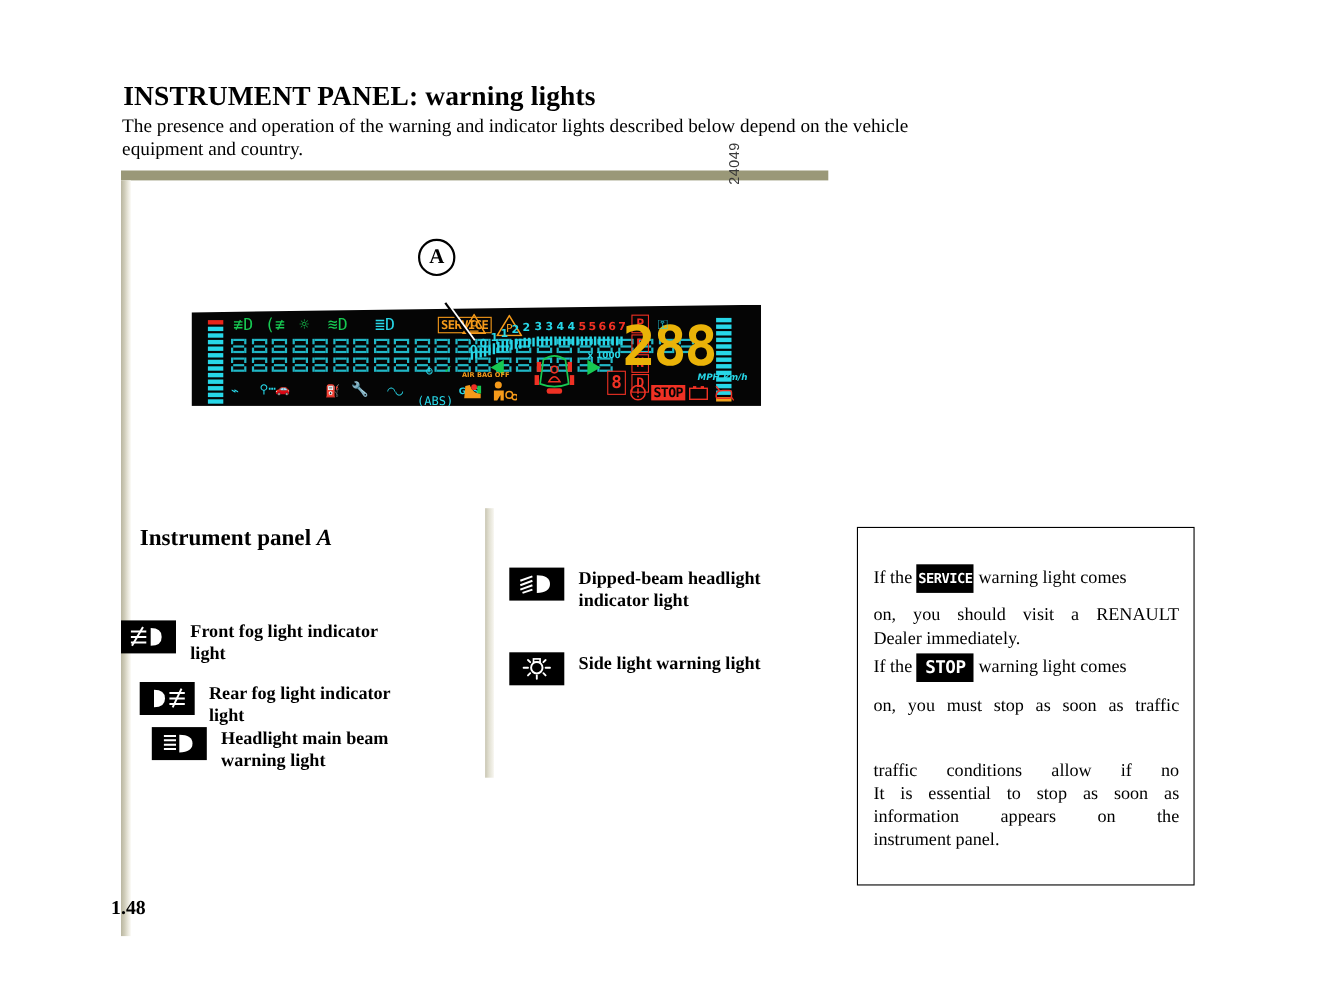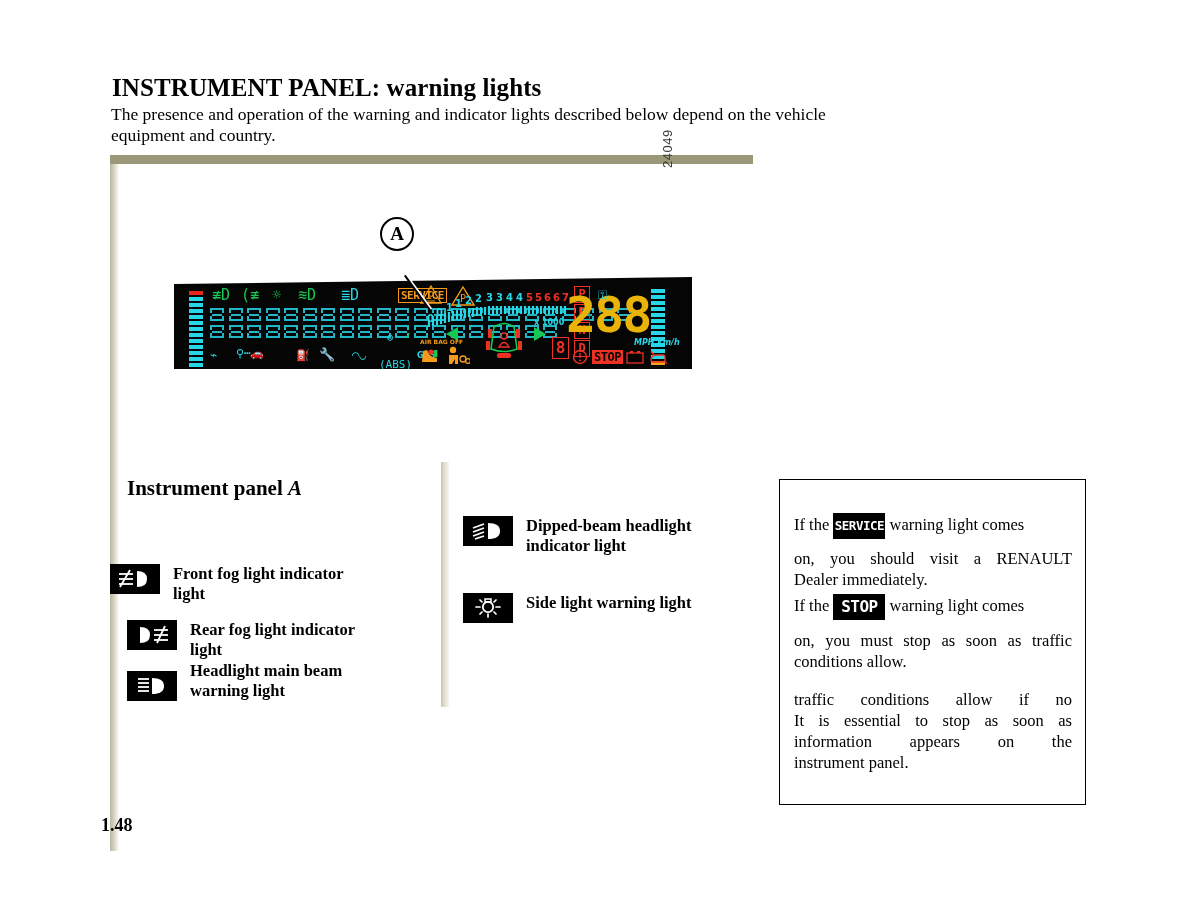--- a/index.html
+++ b/index.html
@@ -470,21 +470,21 @@
           <line x1="33" y1="2" x2="25" y2="19"></line>
         </g>
       </svg>
     </span>
     <span class="li-text">
       <span class="just">Rear  fog  light  indicator</span>
       <span>light</span>
     </span>
   </div>
 
-  <div class="legend-item" style="left:127px;top:661px;width:300px;align-items:flex-end;">
+  <div class="legend-item" style="left:138px;top:661px;width:300px;">
     <span class="li-icon">
       <svg width="40" height="22" viewBox="0 0 40 22">
         <path d="M20 3 q12 0 12 8 q0 8 -12 8 L20 3 Z" fill="#fff"></path>
         <g stroke="#fff" stroke-width="1.8">
           <line x1="6" y1="4" x2="17" y2="4"></line>
           <line x1="6" y1="8" x2="17" y2="8"></line>
           <line x1="6" y1="12" x2="17" y2="12"></line>
           <line x1="6" y1="16" x2="17" y2="16"></line>
         </g>
       </svg>
@@ -541,21 +541,20 @@
     <div class="ib-p" style="left:14px;top:68px;width:278px;">
       <span style="display:block;text-align:justify;text-align-last:justify;">on, you should visit a RENAULT</span>
       <span style="display:block;">Dealer immediately.</span>
     </div>
 
     <div class="ib-p" style="left:14px;top:114px;width:278px;">
       <span>If the </span><span class="ib-badge stop">STOP</span><span> warning light comes</span>
     </div>
     <div class="ib-p" style="left:14px;top:150px;width:278px;">
       <span style="display:block;text-align:justify;text-align-last:justify;">on, you must stop as soon as traffic</span>
-      <span style="display:block;">conditions allow.</span>
     </div>
 
     <div class="ib-p" style="left:14px;top:209px;width:278px;">
       <span style="display:block;text-align:justify;text-align-last:justify;">traffic   conditions   allow   if   no</span>
       <span style="display:block;text-align:justify;text-align-last:justify;">It  is  essential  to  stop  as  soon  as</span>
       <span style="display:block;text-align:justify;text-align-last:justify;">information     appears     on     the</span>
       <span style="display:block;">instrument panel.</span>
     </div>
   </div>
 

